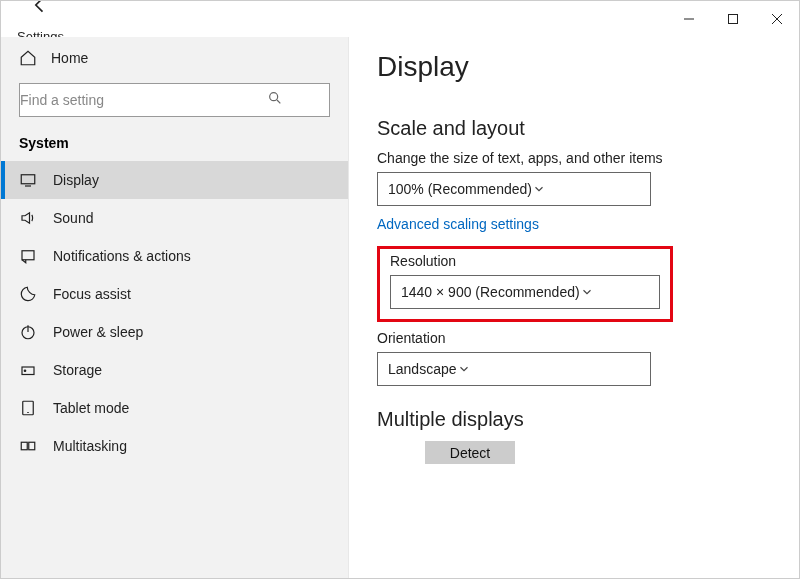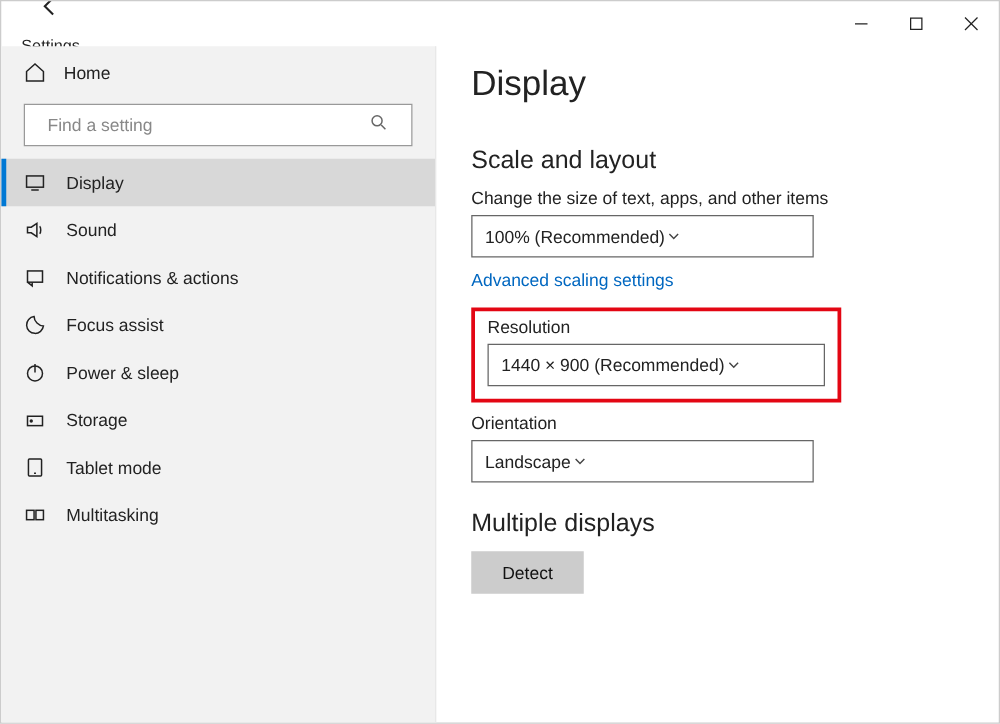--- a/index.html
+++ b/index.html
@@ -11,21 +11,21 @@
     .window-title { font-size: 13px; color: #222; }
     .win-controls { display: flex; }
     .win-btn { width: 44px; height: 30px; display: flex; align-items: center; justify-content: center; }
     .win-btn svg { width: 12px; height: 12px; }
 
     .app-body { display: flex; height: calc(100% - 36px); }
 
     .sidebar { width: 348px; background: #f2f2f2; padding-top: 4px; border-right: 1px solid #e8e8e8;}
     .home-row { display:flex; align-items:center; gap: 14px; padding: 8px 18px; font-size: 14px; color:#222;}
     .home-row .icon { width: 18px; height: 18px; display:flex; align-items:center; justify-content:center;}
-    .search-box { margin: 8px 18px 10px 18px; height: 34px; border: 1px solid #999; background:#fff; display:flex; align-items:center; padding: 0 18px; justify-content:space-between;}
+    .search-box { margin: 8px 18px 10px 18px; height: 34px; border: 1px solid #999; background:#fff; display:flex; align-items:center; padding: 0 0; justify-content:flex-start;}
     .search-box input { border:none; outline:none; font-size: 14px; color:#666; background:transparent; width: 80%;}
     .search-box input::placeholder{color:#888;}
     .system-label { padding: 8px 18px 10px 18px; font-weight: 600; font-size: 14px; }
     .nav { list-style:none; }
     .nav-item { display:flex; align-items:center; gap: 16px; padding: 10px 18px; font-size: 14px; color:#222; position:relative;}
     .nav-item.selected { background: #d8d8d8; }
     .nav-item.selected::before { content:""; position:absolute; left:0; top:0; bottom:0; width:4px; background:#0078d4;}
     .nav-item .icon { width: 18px; height: 18px; display:flex; align-items:center; justify-content:center; flex-shrink:0;}
     .nav-item .icon svg { width: 18px; height: 18px; }
 
@@ -33,21 +33,21 @@
     .page-title { font-size: 28px; font-weight: 400; margin-bottom: 2px;}
     .blue-partial { color:#0067c0; font-size: 14px; margin-bottom: 16px; overflow:hidden; white-space:nowrap;}
     .blue-partial .hid1{visibility:hidden;}
     .section-h { font-size: 20px; font-weight: 400; margin: 10px 0 10px 0;}
     .field-label { font-size: 14px; margin: 6px 0;}
     .combo { width: 274px; height: 34px; border:1px solid #666; display:flex; align-items:center; padding: 0 10px; font-size: 14px; background:#fff; color:#222;}
     .combo .chev { width:14px; height:14px; }
     .link { color:#0067c0; font-size: 14px; margin: 10px 0 14px 0; display:inline-block;}
     .highlight-box { border: 3px solid #e30613; padding: 4px 10px 10px 10px; width: 296px; margin-bottom: 8px;}
     .multi-text { font-size: 14px; line-height: 1.4; margin: 8px 0 14px 0; max-width: 440px;}
-    .detect-btn { width: 90px; height: 34px; background:#ccc; border:none; font-size: 14px; color:#111;}
+    .detect-btn { width: 90px; height: 23px; background:#ccc; border:none; font-size: 14px; color:#111;margin-left:48px;}
   </style>
 </head>
 <body>
 
 <div class="titlebar">
   <div class="titlebar-left">
     <span class="back-icon">
       <svg viewBox="0 0 24 24" fill="none" stroke="#222" stroke-width="2">
           <path d="M15 4 L7 12 L15 20"></path>
         </svg>
@@ -86,20 +86,21 @@
     </div>
     <div class="search-box">
       <input placeholder="Find a setting" style="">
       <span class="icon">
         <svg viewBox="0 0 24 24" width="16" height="16" fill="none" stroke="#666" stroke-width="1.8">
             <circle cx="10" cy="10" r="6"></circle>
             <line x1="15" y1="15" x2="20" y2="20"></line>
           </svg>
       </span>
     </div>
+    <div class="system-label">System</div>
     <ul class="nav">
       <li class="nav-item selected">
         <span class="icon">
             <svg viewBox="0 0 24 24" fill="none" stroke="#222" stroke-width="1.6">
               <rect x="3" y="5" width="18" height="12"></rect>
               <line x1="8" y1="20" x2="16" y2="20"></line>
             </svg>
           </span>
         <span>Display</span>
       </li>

